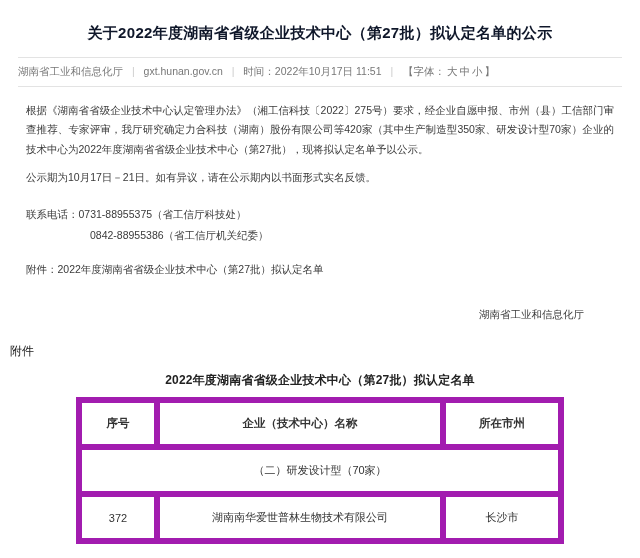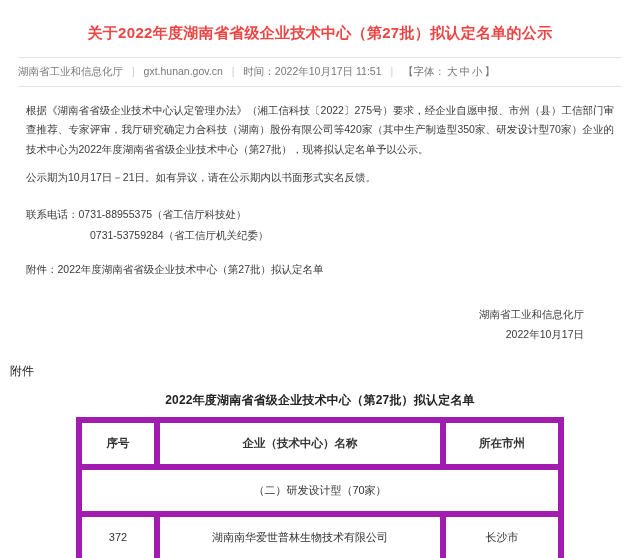--- a/index.html
+++ b/index.html
@@ -17,21 +17,21 @@
   .page {
     position: relative;
     width: 640px;
     height: 558px;
     background: #ffffff;
   }
   .title {
     text-align: center;
     font-size: 15px;
     font-weight: bold;
-    color: #ef4444;
+    color: #0f172a;
     padding: 22px 40px 14px 40px;
     line-height: 1.4;
     letter-spacing: 0.3px;
   }
   .meta-bar {
     border-top: 1px solid #e3e3e3;
     border-bottom: 1px solid #e3e3e3;
     margin: 0 18px;
     padding: 7px 0 7px 0;
     font-size: 10.5px;
@@ -148,29 +148,28 @@
   <div class="body-area">
 
     <p class="para">根据《湖南省省级企业技术中心认定管理办法》（湘工信科技〔2022〕275号）要求，经企业自愿申报、市州（县）工信部门审查推荐、专家评审，我厅研究确定力合科技（湖南）股份有限公司等420家（其中生产制造型350家、研发设计型70家）企业的技术中心为2022年度湖南省省级企业技术中心（第27批），现将拟认定名单予以公示。</p>
     <p class="para">公示期为10月17日－21日。如有异议，请在公示期内以书面形式实名反馈。</p>
 
     <div class="contact-block">
       <div class="contact-line">
         <span>联系电话：</span><span>0731-88955375（省工信厅科技处）</span>
       </div>
       <div class="contact-line">
-        <span class="pad"></span><span>0731-53759284（省工信厅机关纪委）</span>
+        <span class="pad"></span><span>0842-88955386（省工信厅机关纪委）</span>
       </div>
     </div>
 
     <div class="attach-line">附件：2022年度湖南省省级企业技术中心（第27批）拟认定名单</div>
 
     <div class="signature">
       <div>湖南省工业和信息化厅</div>
-      <div>2022年10月17日</div>
     </div>
 
   </div>
 
   <div class="attachment-header">附件</div>
 
   <div class="table-title">2022年度湖南省省级企业技术中心（第27批）拟认定名单</div>
 
   <table class="tbl">
     <thead>

